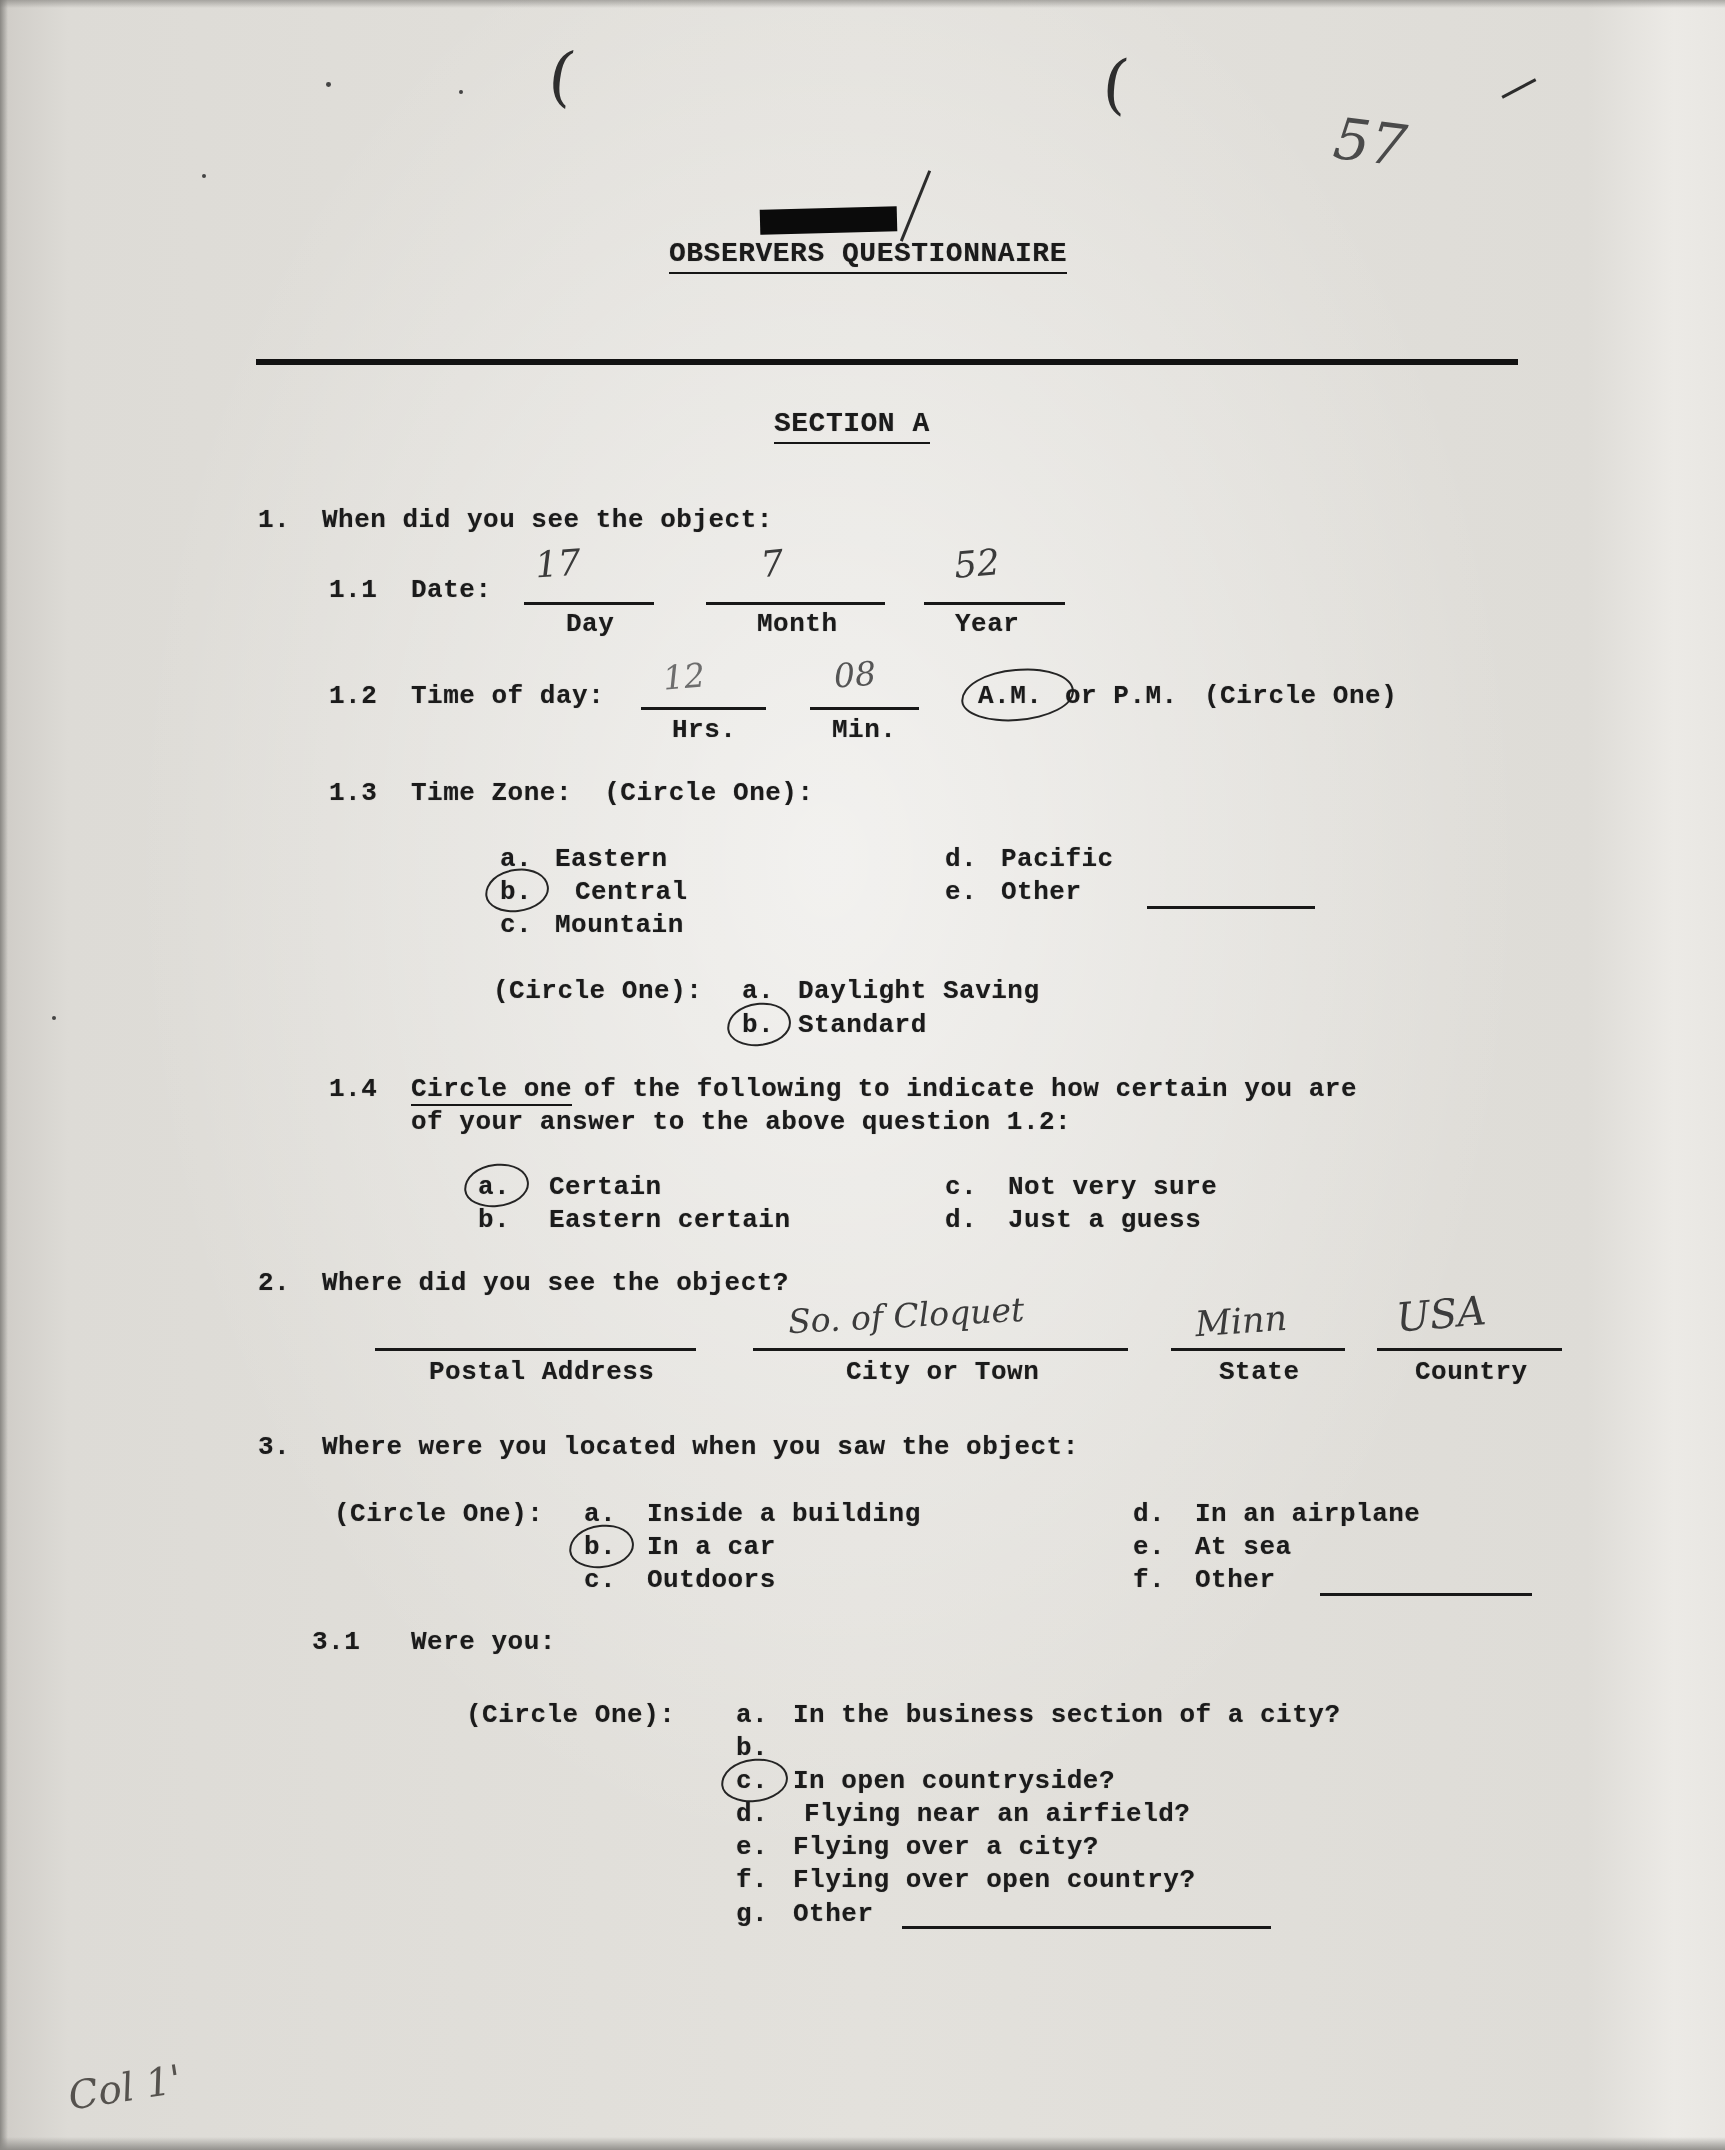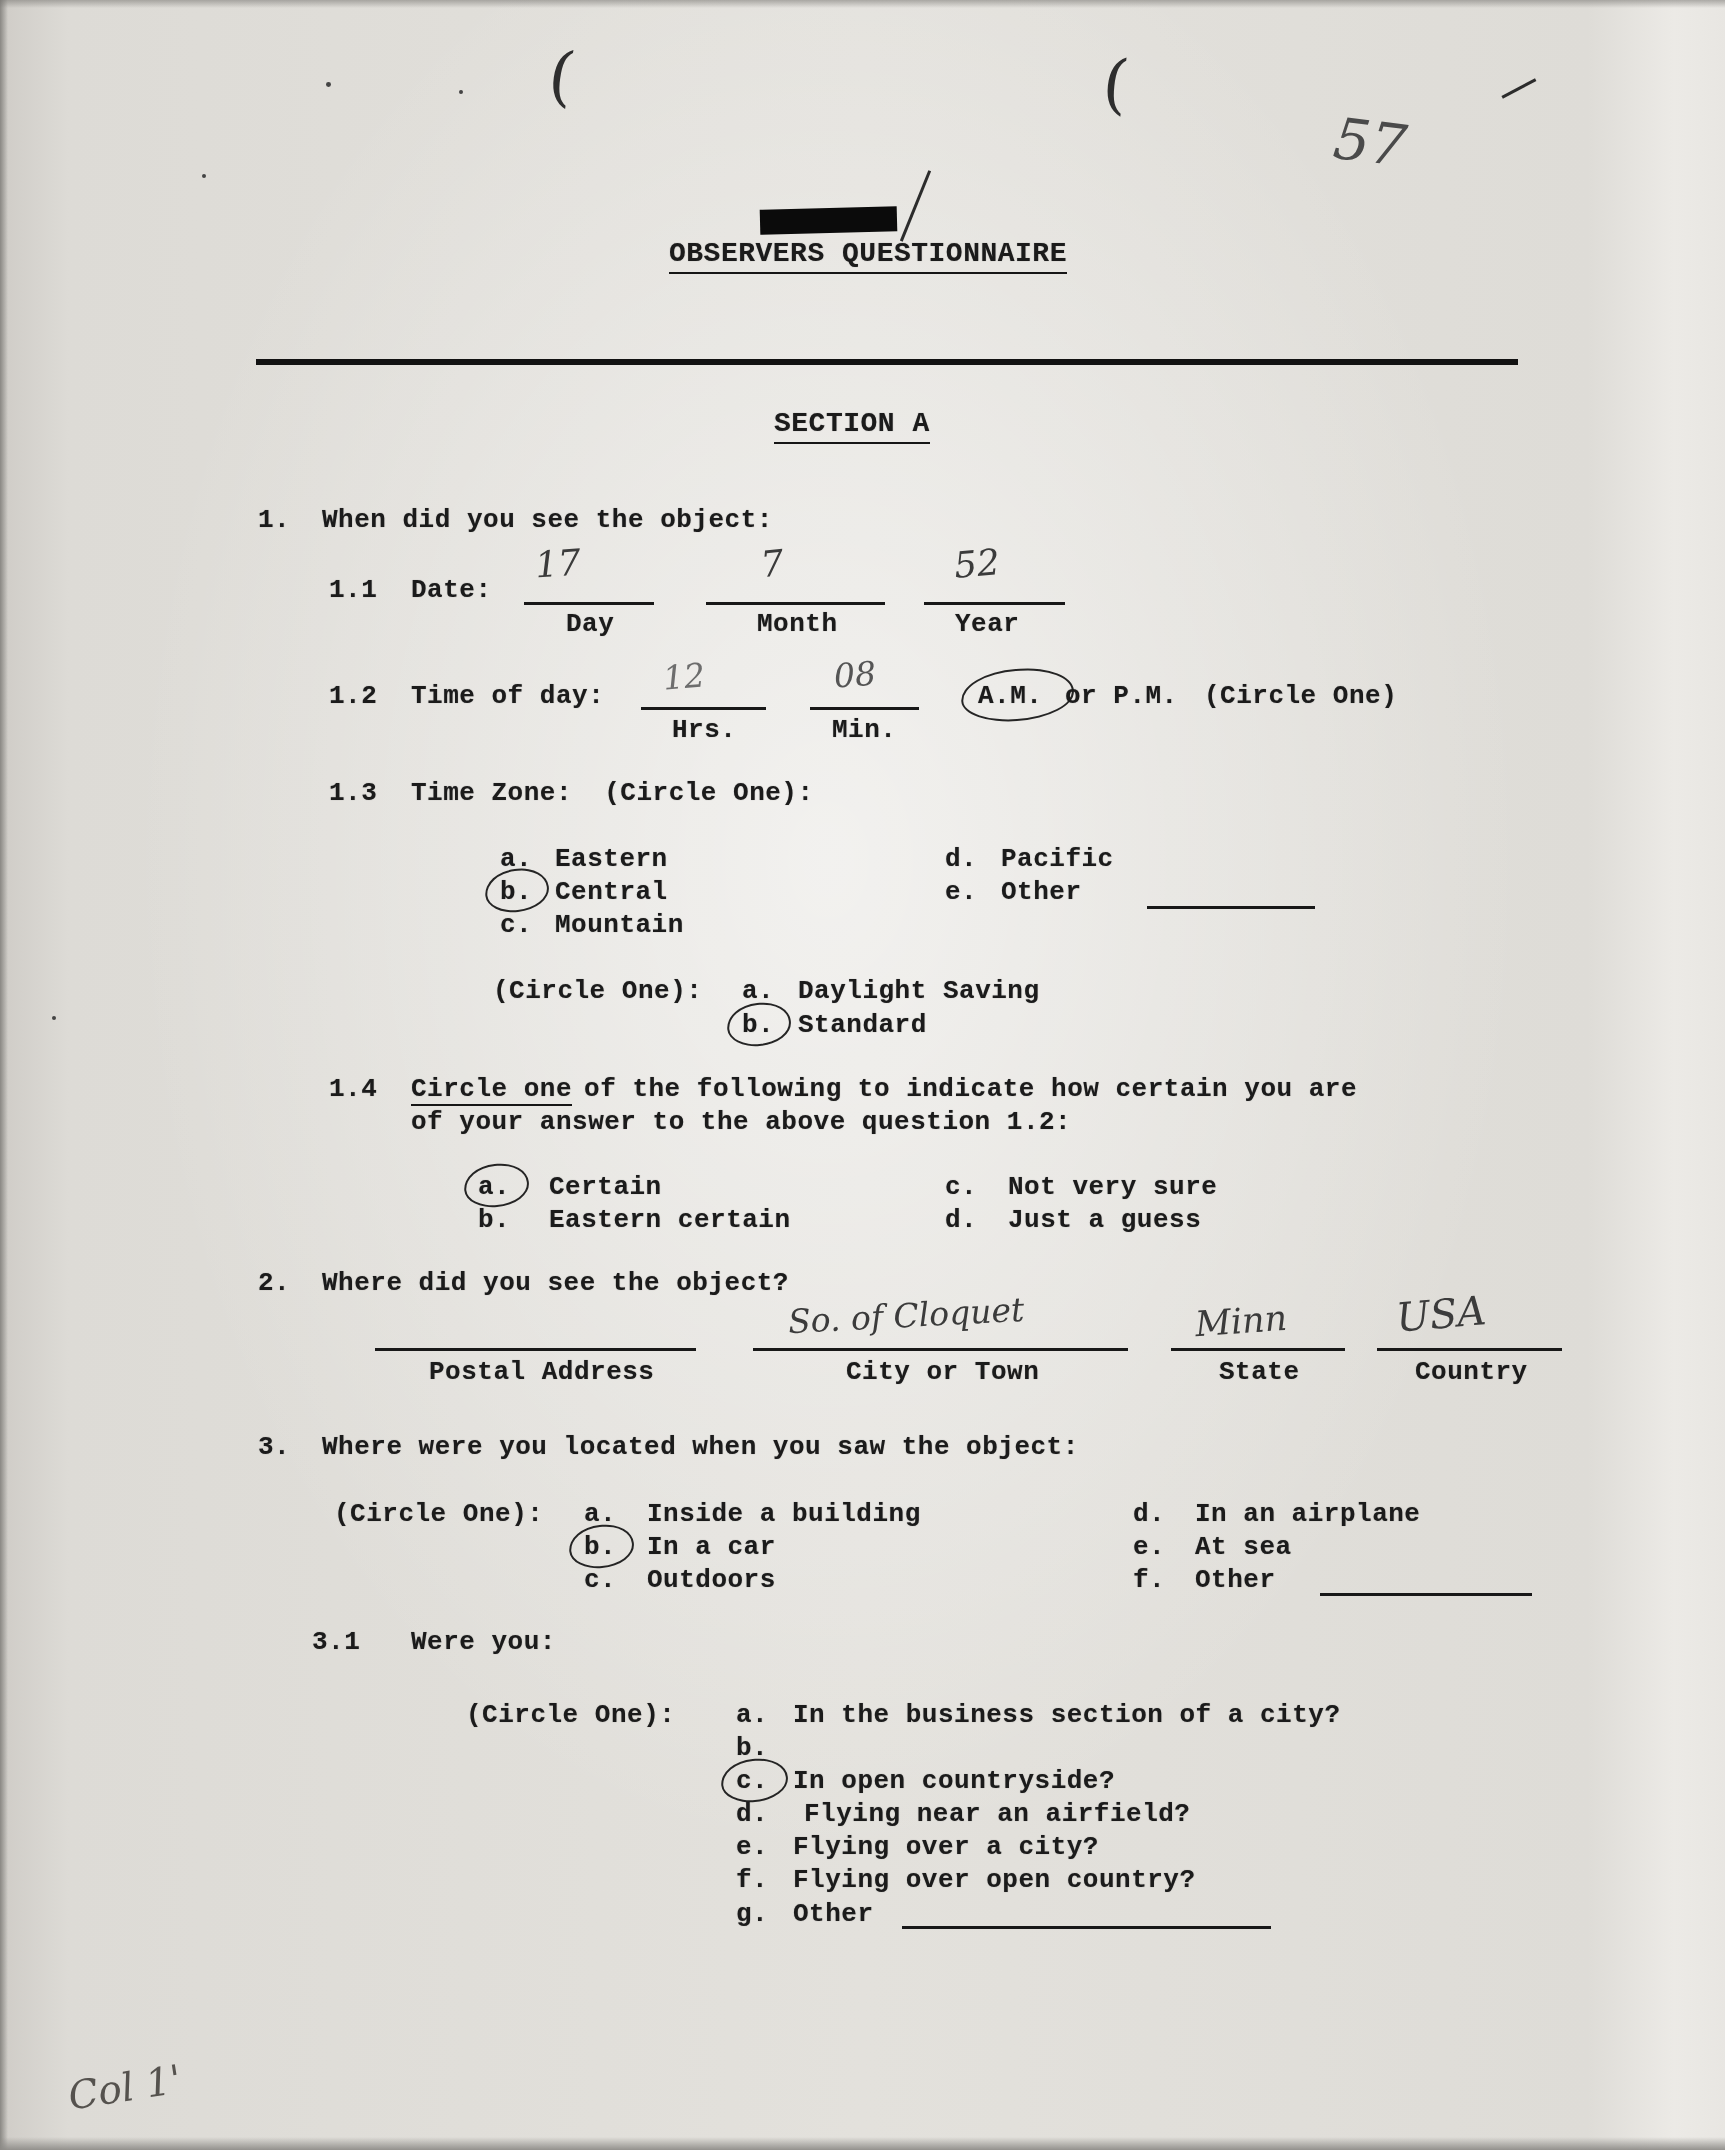--- a/index.html
+++ b/index.html
@@ -90,21 +90,21 @@
   <span class="t" style="left:329px;top:778px;">1.3</span>
   <span class="t" style="left:411px;top:778px;">Time Zone:  (Circle One):</span>
 
   <span class="t" style="left:500px;top:844px;">a.</span>
   <span class="t" style="left:555px;top:844px;">Eastern</span>
   <span class="t" style="left:945px;top:844px;">d.</span>
   <span class="t" style="left:1001px;top:844px;">Pacific</span>
 
   <span class="t" style="left:500px;top:877px;">b.</span>
   <div class="circ" style="left:485px;top:869px;width:60px;height:39px;transform:rotate(-6deg);"></div>
-  <span class="t" style="left:555px;top:877px;">Central</span>
+  <span class="t" style="left:575px;top:877px;">Central</span>
   <span class="t" style="left:945px;top:877px;">e.</span>
   <span class="t" style="left:1001px;top:877px;">Other</span>
   <div class="blank" style="left:1147px;top:906px;width:168px;"></div>
 
   <span class="t" style="left:500px;top:910px;">c.</span>
   <span class="t" style="left:555px;top:910px;">Mountain</span>
 
   <span class="t" style="left:493px;top:976px;">(Circle One):</span>
   <span class="t" style="left:742px;top:976px;">a.</span>
   <span class="t" style="left:798px;top:976px;">Daylight Saving</span>

